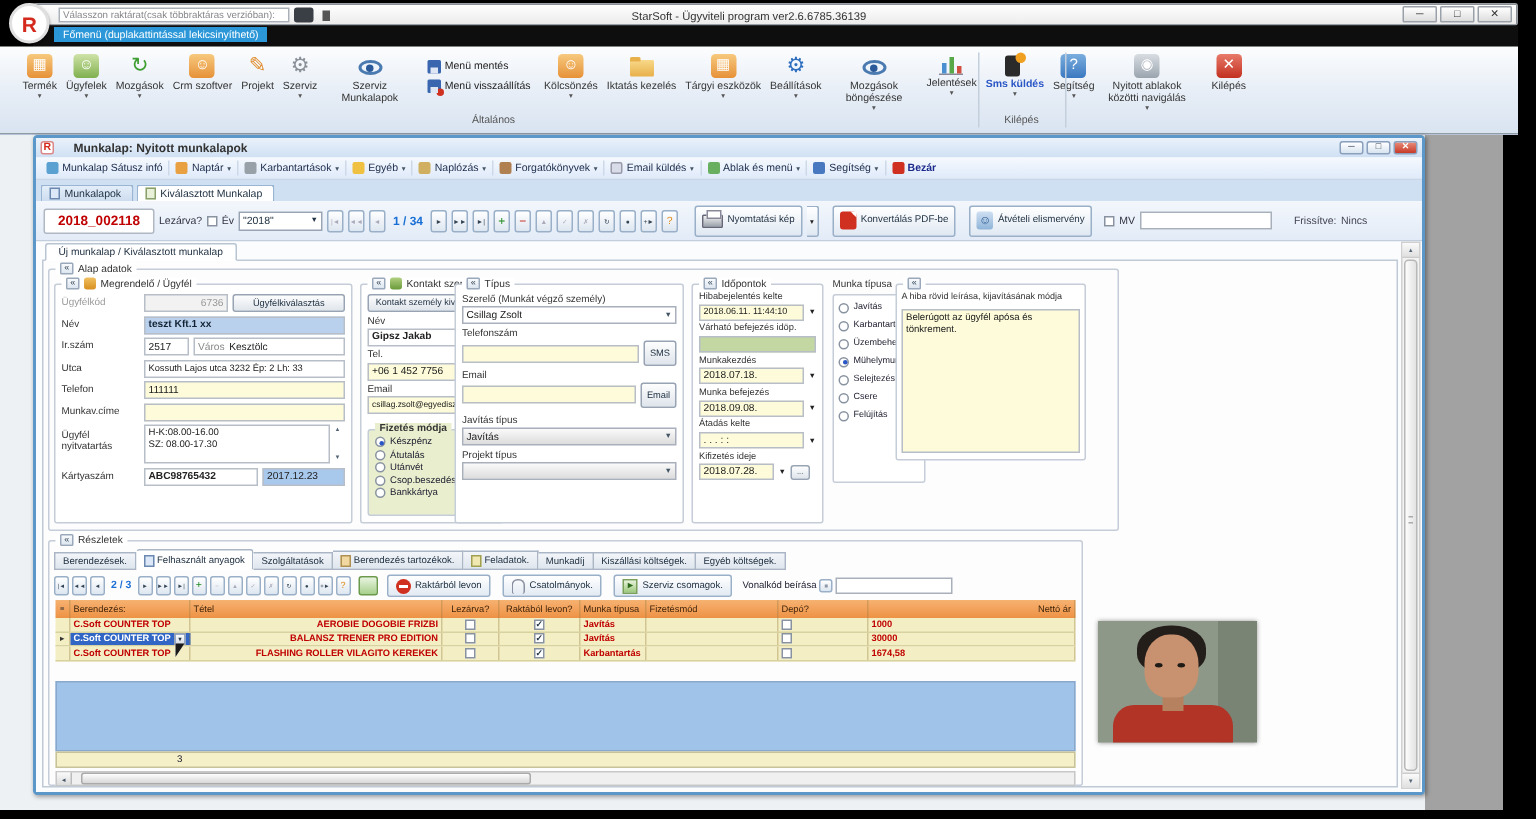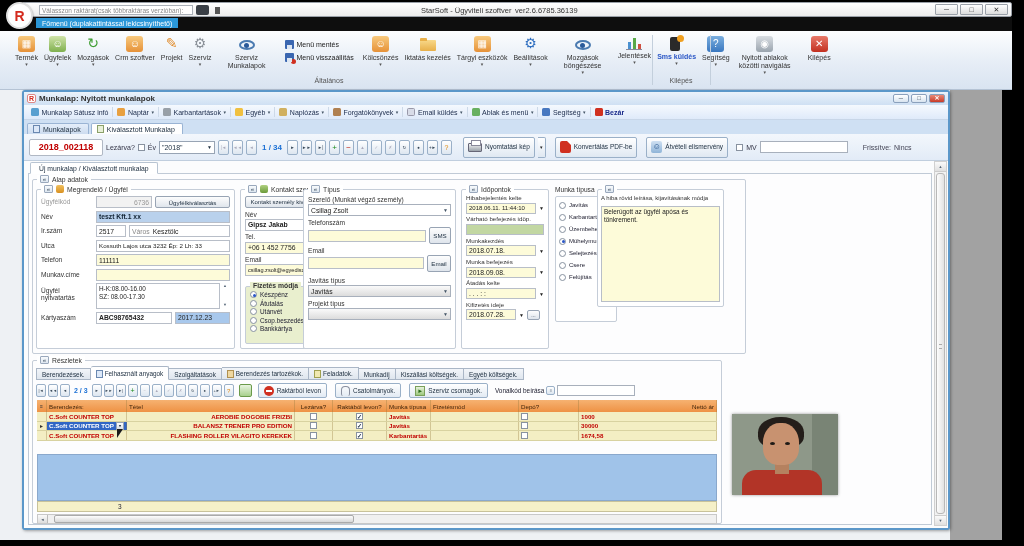--- a/index.html
+++ b/index.html
@@ -77,21 +77,21 @@
   .mic { width:8px; height:8px; border-radius:1.5px; flex:none; }
 
   
   .client-bg { position:absolute; left:0; top:90px; width:1002px; height:450px; background:#eef1f4; }
   .gray-right { position:absolute; left:950px; top:90px; width:52px; height:450px; background:#a2a2a2; }
 
   
   .win { position:absolute; left:22px; top:90px; width:928px; height:440px; border:2px solid #5b97c9;
     border-radius:3px; background:#fff; display:flex; flex-direction:column; box-shadow:1px 1px 3px rgba(0,0,0,.35); }
   .win-titlebar { height:13px; background:linear-gradient(#eaf2fb,#cfe0f3); display:flex; align-items:center;
-    gap:3px; padding:0 3px; font-size:8px; font-weight:bold; color:#333; flex:none; }
+    gap:13px; padding:0 3px; font-size:8px; font-weight:bold; color:#333; flex:none; }
   .win-r { width:9px; height:9px; background:#fff; border:1px solid #d88; border-radius:2px; color:#d42a1e;
     font-size:7px; line-height:8px; text-align:center; font-weight:bold; }
   .win-controls { margin-left:auto; display:flex; gap:2px; }
   .wc-btn { width:16px; height:9px; border:1px solid #8aa0bc; border-radius:2px; background:linear-gradient(#fff,#d8e4f0);
     font-size:6px; line-height:7px; text-align:center; color:#345; }
   .wc-btn.close { background:linear-gradient(#e88a78,#c83a28); color:#fff; }
   .win-menubar { height:15px; background:linear-gradient(#f5f9fe,#dfeafa); display:flex; align-items:center;
     font-size:7px; color:#1a2a4a; padding-left:3px; flex:none; border-bottom:1px solid #c8d6e8; }
   .mitem { display:flex; align-items:center; gap:2.5px; padding:1px 4px; border-right:1px solid #cdd9e8; white-space:nowrap; }
   .mitem .arr { font-size:5px; color:#456; }
@@ -238,21 +238,21 @@
 </head>
 <body>
 
 <div class="r-logo">
     <span>R</span>
   </div>
 <div class="os-titlebar">
   <div class="warehouse-field">Válasszon raktárat(csak többraktáras verzióban):</div>
   <div class="warehouse-btn"></div>
   <div class="warehouse-dot"></div>
-  <div class="os-title">StarSoft - Ügyviteli szoftver</div>
+  <div class="os-title">StarSoft - Ügyviteli program</div>
   <div class="os-version">ver2.6.6785.36139</div>
   <div class="os-controls">
     <div class="os-btn">─</div>
     <div class="os-btn">□</div>
     <div class="os-btn">✕</div>
   </div>
 </div>
 
 <div class="dark-row">
   <div class="fomenu">Főmenü (duplakattintással lekicsinyíthető)</div>

